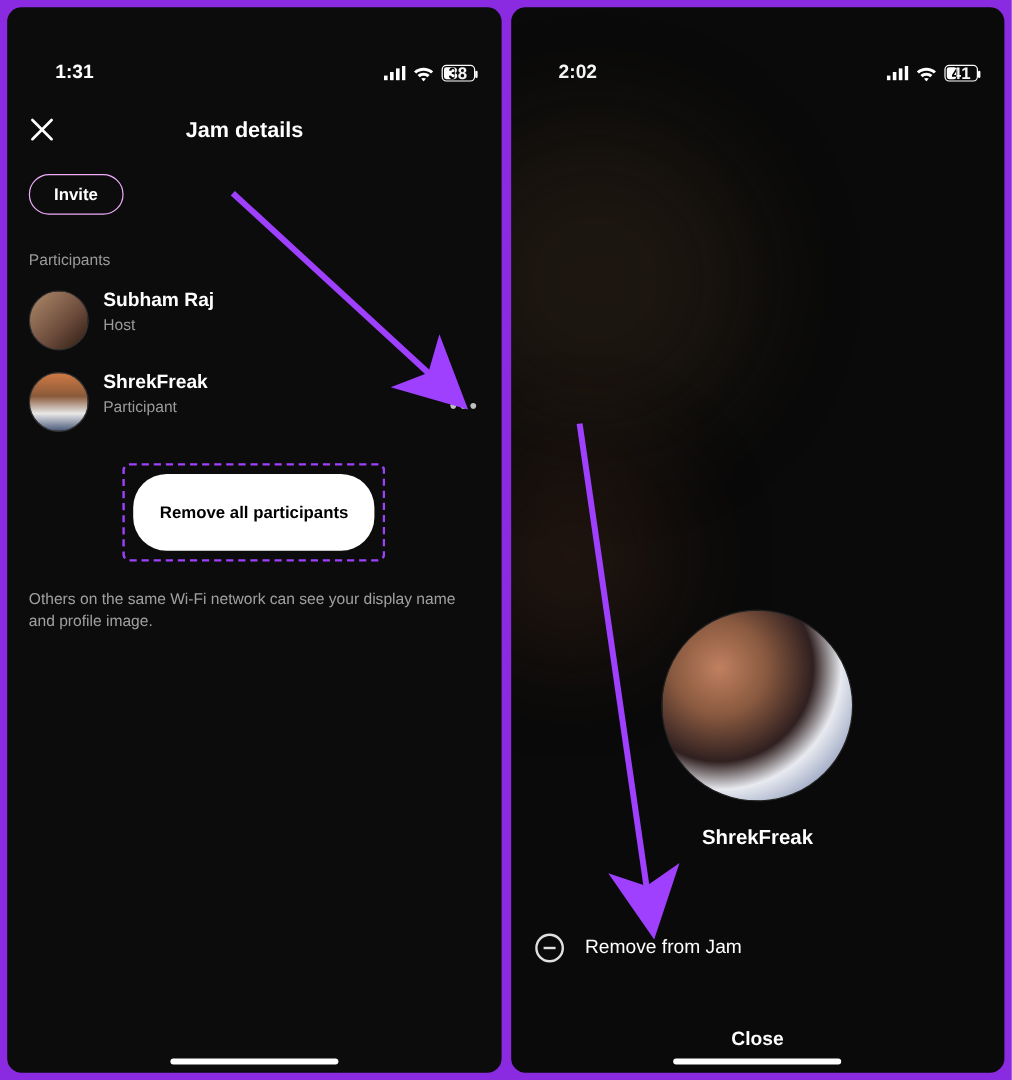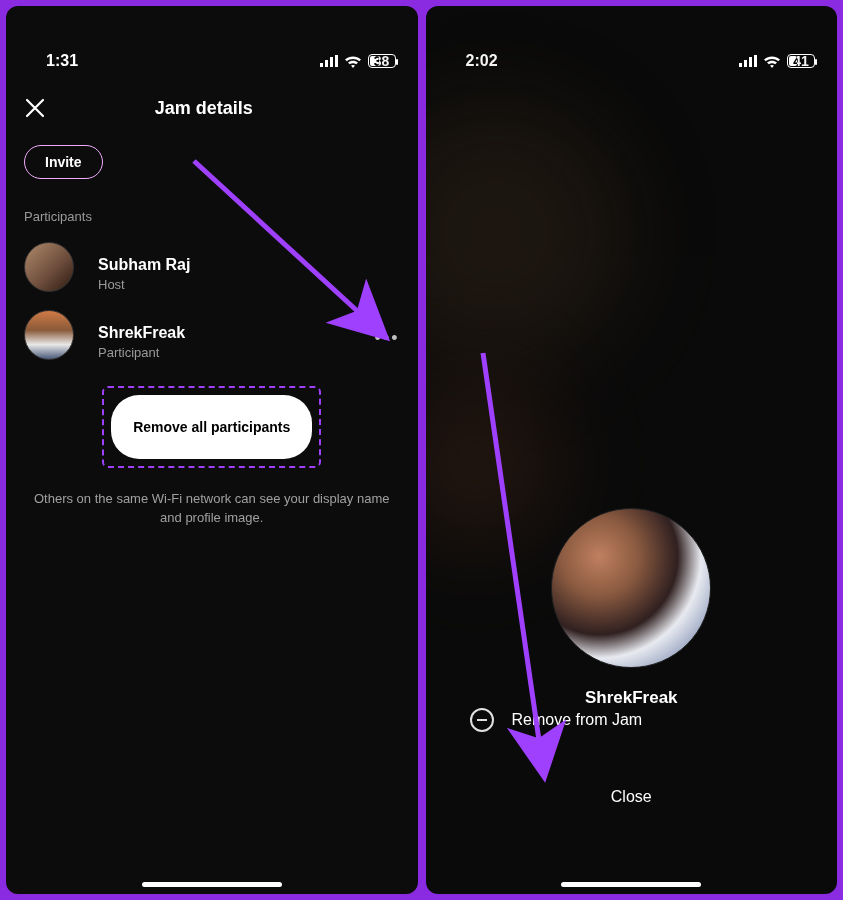--- a/index.html
+++ b/index.html
@@ -70,21 +70,21 @@
   }
   .af-title { font-size: 16px; font-weight: 600; color: #fff; }
   .af-desc { font-size: 13px; color: #a0a0a0; margin-top: 4px; line-height: 1.4; max-width: 270px; }
   .invite-btn {
     border: 1px solid #f0abfc; background: transparent; color: #fff;
     font-size: 14px; font-weight: 600; padding: 8px 20px; border-radius: 24px;
     cursor: pointer;
   }
   .subhead { font-size: 13px; color: #9a9a9a; margin-top: 30px; }
   .participant {
-    display: flex; align-items: flex-end; gap: 24px; margin-top: 18px;
+    display: flex; align-items: flex-start; gap: 12px; margin-top: 18px;
     position: relative;
   }
   .avatar {
     width: 50px; height: 50px; border-radius: 50%; flex-shrink: 0;
     border: 1px solid #333;
   }
   .avatar.host { background: linear-gradient(135deg,#b08a6a 0%, #6a4a3a 60%, #2a1a10 100%); }
   .avatar.part { background: linear-gradient(180deg,#d07a44 0%, #8a5a3a 40%, #e8e8e8 70%, #4a5a7a 100%); }
   .pname { font-size: 16px; font-weight: 600; }
   .prole { font-size: 13px; color: #9a9a9a; margin-top: 3px; }
@@ -97,21 +97,20 @@
     padding: 7px; margin: 26px auto 0; width: fit-content;
   }
   .remove-all-btn {
     background: #fff; color: #000; font-weight: 700;
     font-size: 14px; padding: 24px 22px; border-radius: 28px; border: none;
     cursor: pointer;
   }
   .footer-note {
     font-size: 13px; color: #a0a0a0; margin-top: 22px; padding: 0 18px;
     line-height: 1.45;
-    text-align: center;
   }
   .home-indicator {
     position: absolute; bottom: 7px; left: 50%; transform: translateX(-50%);
     width: 140px; height: 5px; background: #fff; border-radius: 3px;
   }
 
   
   .right-content {
     flex: 1; display: flex; flex-direction: column; align-items: center;
     position: relative;
@@ -123,32 +122,32 @@
   .big-avatar {
     width: 160px; height: 160px; border-radius: 50%;
     margin-top: 425px;
     background: radial-gradient(circle at 30% 30%, #c08060 0%, #8a5a40 25%, #302020 50%, #e8eaf0 65%, #8a98b8 85%, #505a70 100%);
     border: 1px solid #222;
     position: relative; z-index: 2;
   }
   .big-name { font-size: 17px; font-weight: 700; margin-top: 20px; z-index: 2; }
   .action-row {
     display: flex; align-items: center; gap: 18px; align-self: flex-start;
-    padding-left: 44px; z-index: 2; cursor: pointer;
+    padding-left: 20px; margin-top: 70px; z-index: 2; cursor: pointer;
   }
   .minus-circle {
     width: 24px; height: 24px; border: 2px solid #e0e0e0; border-radius: 50%;
     display: flex; align-items: center; justify-content: center;
   }
   .minus-circle::before {
     content: ""; width: 10px; height: 2px; background: #e0e0e0;
   }
   .action-label { font-size: 16px; color: #fff; }
   .close-label {
-    margin-top: 56px; font-size: 16px; font-weight: 400; z-index: 2; cursor: pointer;
+    margin-top: 56px; font-size: 16px; font-weight: 700; z-index: 2; cursor: pointer;
   }
 
   
   .arrow {
     position: absolute; z-index: 10; pointer-events: none;
   }
 </style>
 </head>
 <body>
 

